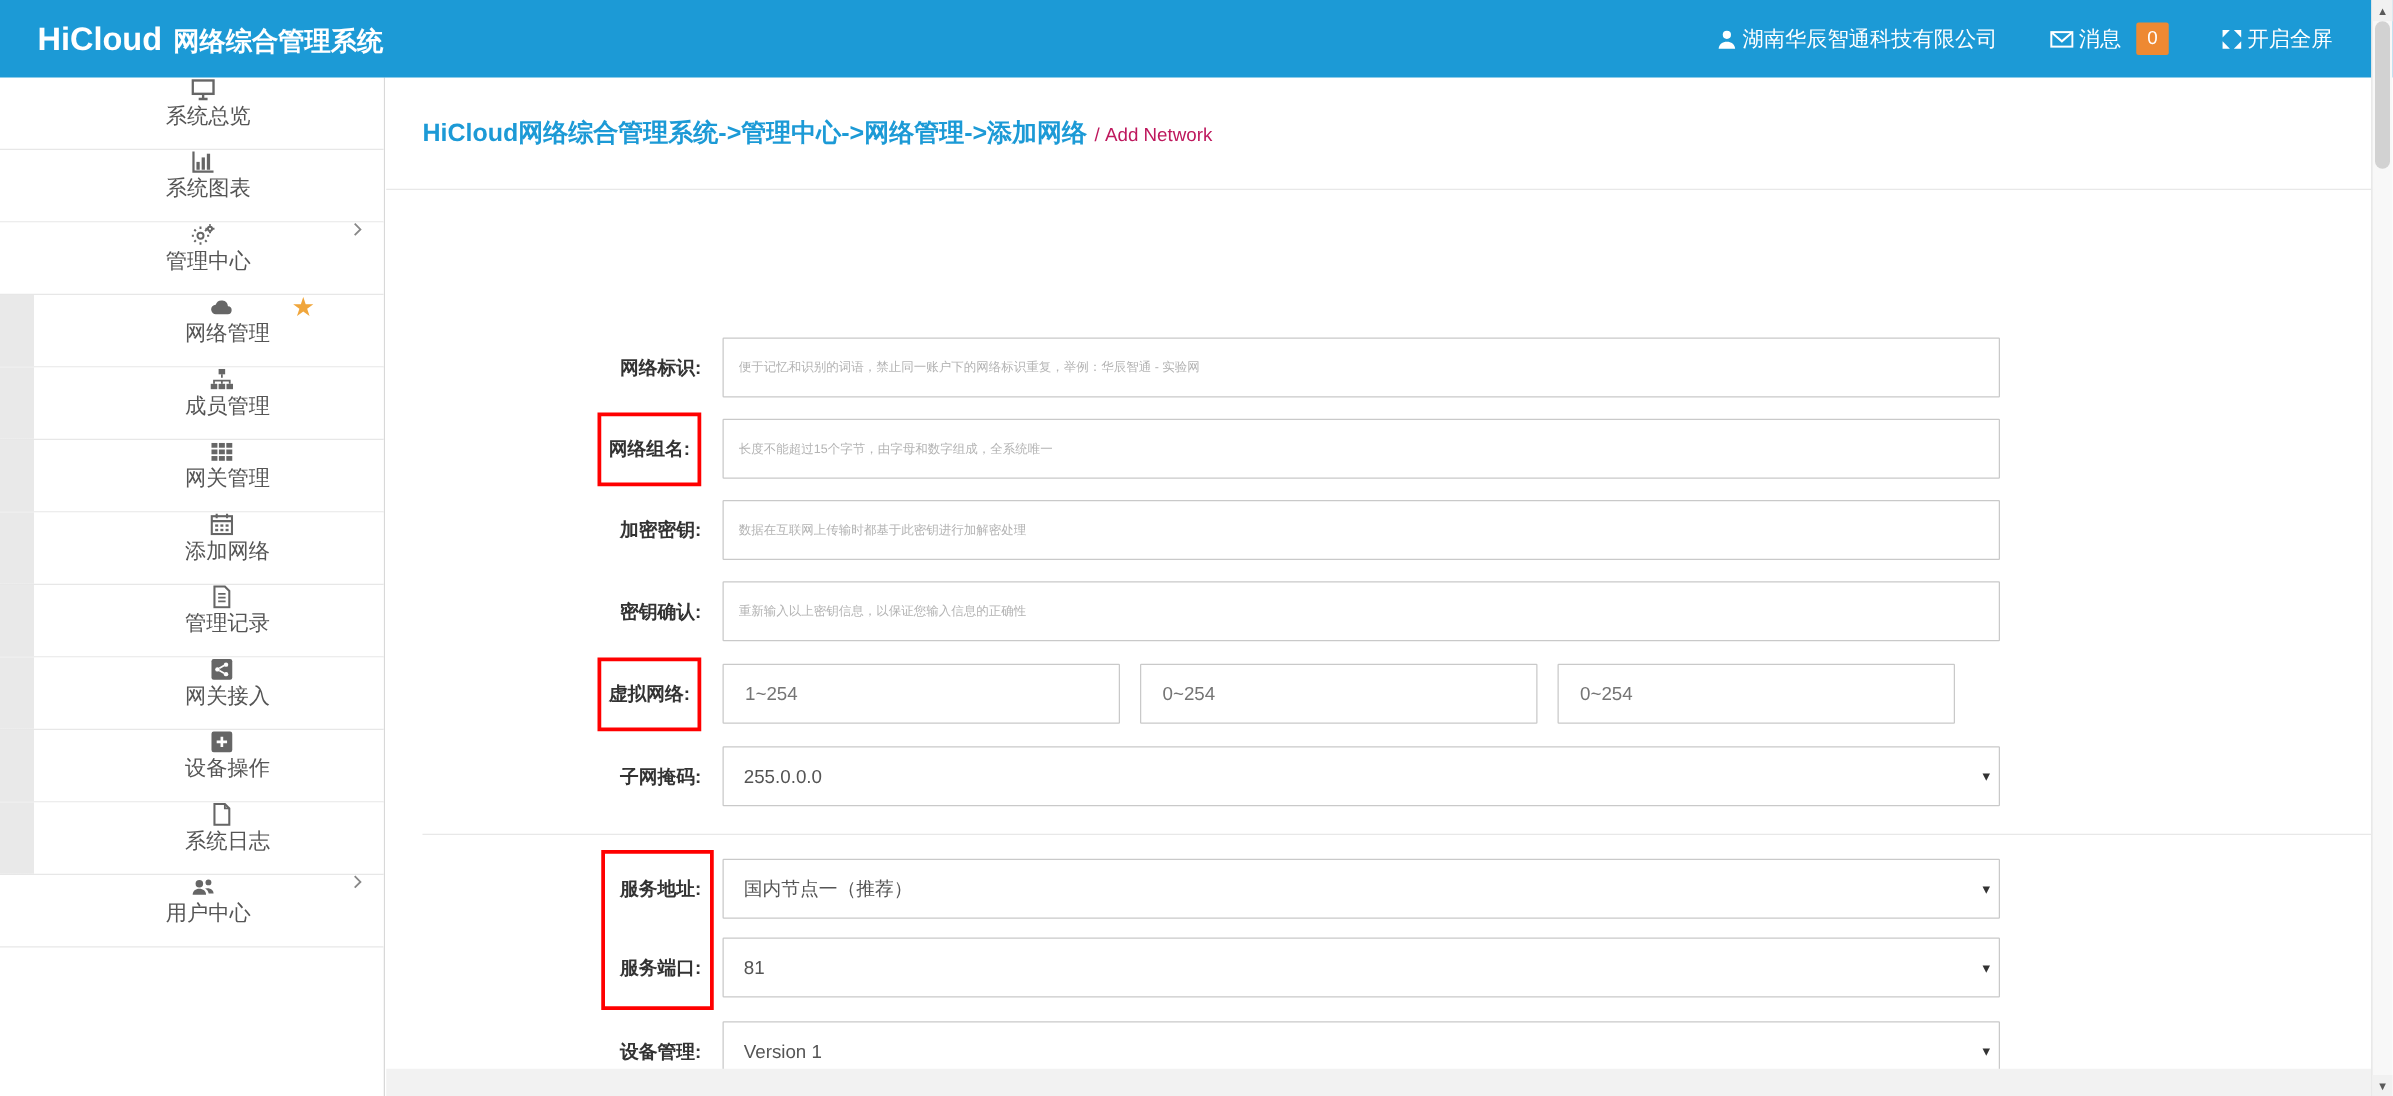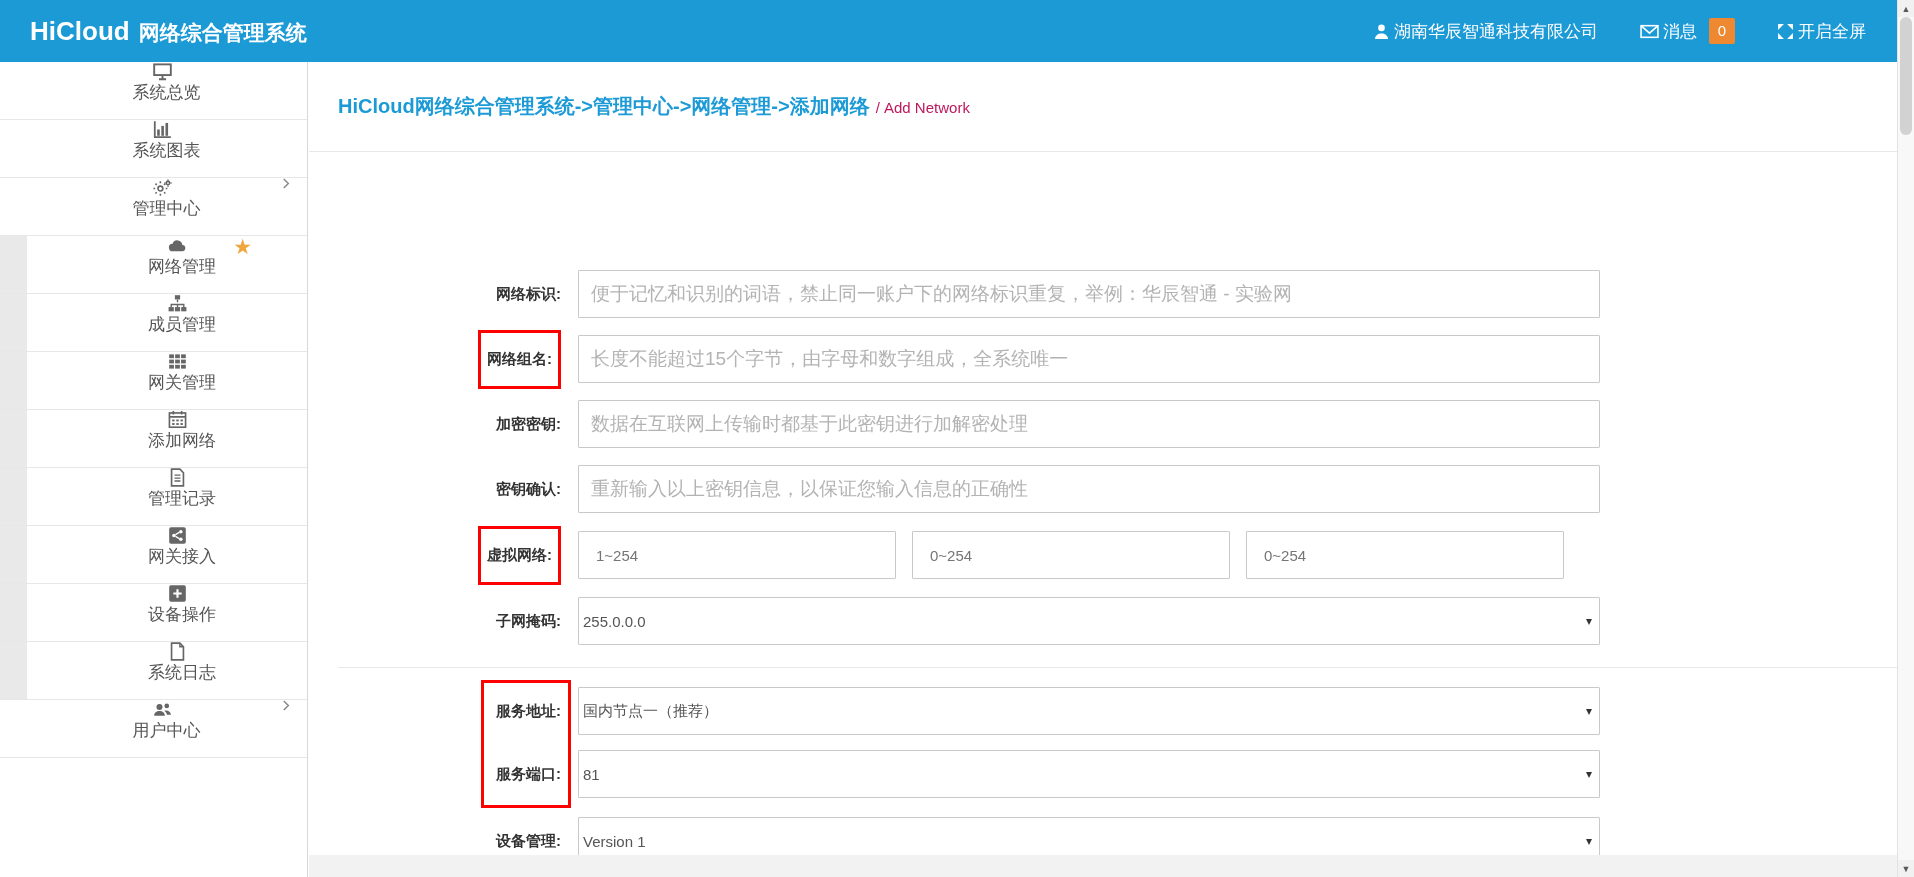--- a/index.html
+++ b/index.html
@@ -43,29 +43,29 @@
   .bc-text { position:absolute; left:29px; top:31px; font-size:20px; font-weight:bold;
     color:#1C9AD6; white-space:nowrap; }
   .bc-suffix { color:#be185d; font-size:15px; font-weight:normal; margin-left:6px; }
 
   .form-area { position:absolute; top:90px; left:0; right:0; bottom:22px; }
   .frow { position:absolute; left:29px; height:48px; display:flex; align-items:center; }
   .flabel { width:223px; text-align:right; font-weight:bold; font-size:15px; color:#333;
     flex-shrink:0; white-space:nowrap; }
   .fgap { width:17px; flex-shrink:0; }
   .tinput { width:1022px; height:48px; border:1px solid #c9c9c9; border-radius:1px;
-    padding:0 12px; font-size:19px; color:#555;
+    padding:0 12px; font-size:10px; color:#555;
     font-family:"Liberation Sans","DejaVu Sans",sans-serif; outline:none; }
   .tinput::placeholder { color:#b3b3b3; opacity:1; }
   .sinput { width:318px; height:48px; border:1px solid #c9c9c9; border-radius:1px;
     padding:0 17px; font-size:15px; color:#555; margin-right:16px;
     font-family:"Liberation Sans","DejaVu Sans",sans-serif; outline:none; }
   .sinput:last-child { margin-right:0; }
   .fselect { width:1022px; height:48px; border:1px solid #c9c9c9; border-radius:1px;
-    padding:0 22px 0 4px; font-size:15px; color:#555; position:relative;
+    padding:0 22px 0 16px; font-size:15px; color:#555; position:relative;
     display:flex; align-items:center; cursor:pointer; background:#fff; }
   .caret { position:absolute; right:7px; top:50%; transform:translateY(-50%);
     font-size:12px; color:#333; }
   .red-box-label { display:inline-block; border:3px solid #FF0000; padding:17px 6px; }
   .red-box-span { position:absolute; left:172px; top:528px; width:90px; height:128px;
     border:3px solid #FF0000; pointer-events:none; }
   .row-net-id      { top:118px; }
   .row-group-name  { top:183px; }
   .row-enc-key     { top:248px; }
   .row-key-confirm { top:313px; }

